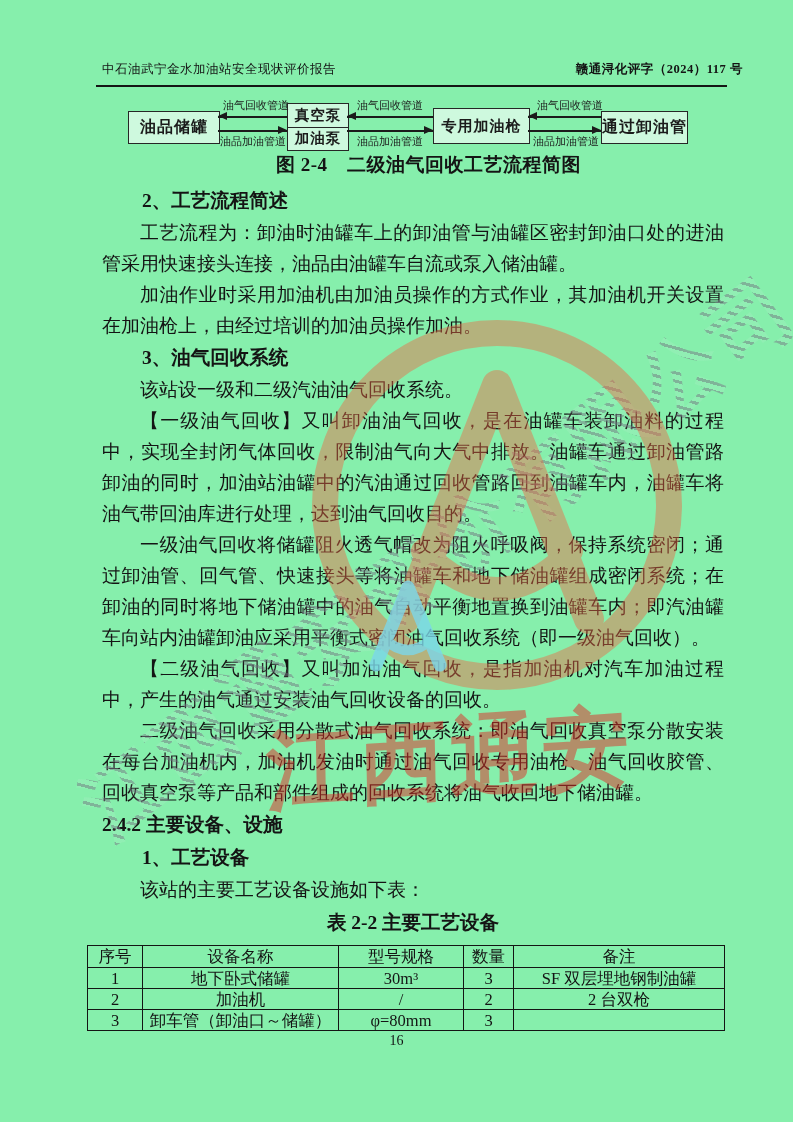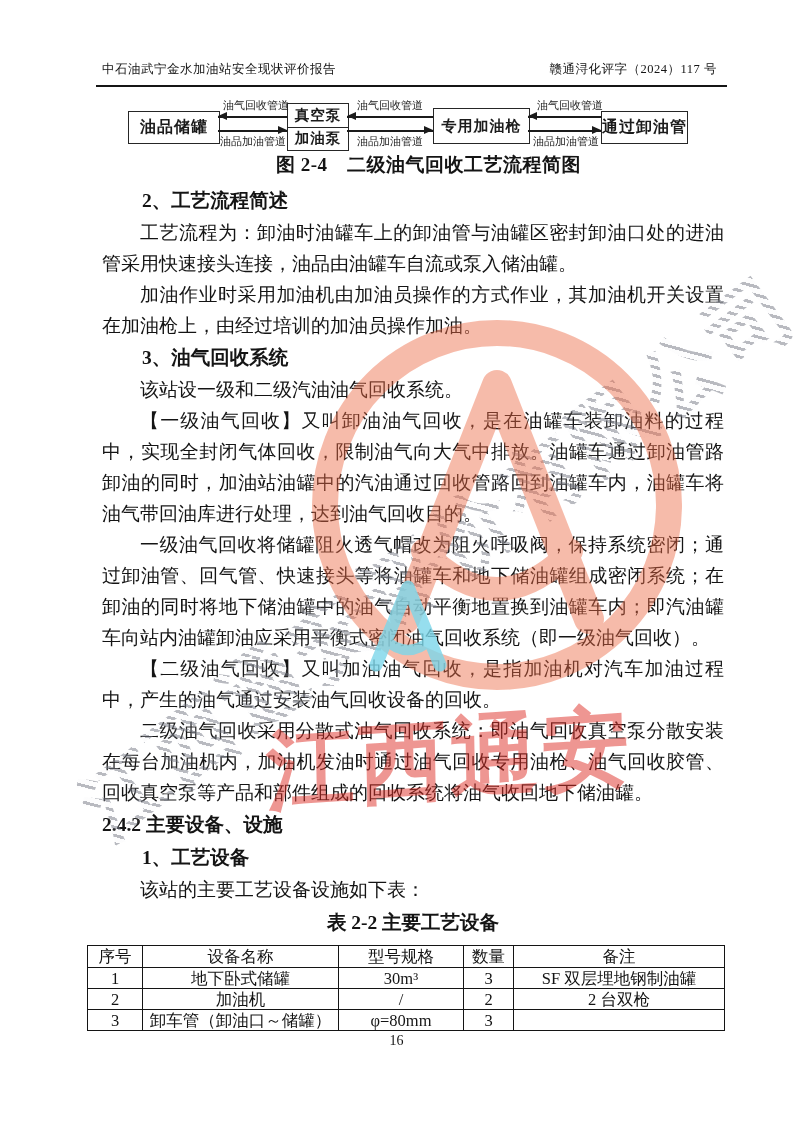--- a/index.html
+++ b/index.html
@@ -1,23 +1,23 @@
 <!DOCTYPE html>
 <html><head>
 <meta charset="utf-8">
 <style>
   html,body { margin:0; padding:0; background:#e8e8e8; }
   .page {
     position:relative; width:793px; height:1122px; margin:0 auto;
-    background:#ffffff; overflow:hidden;
+    background:#86efac; overflow:hidden;
     font-family:"Liberation Serif","DejaVu Serif",serif; color:#141414;
   }
   
   .hdr-left  { position:absolute; left:102px; top:61px; font-size:12.5px; letter-spacing:.5px; }
-  .hdr-right { position:absolute; right:76px; top:61px; font-size:12.5px; letter-spacing:.5px; }
+  .hdr-right { position:absolute; right:50px; top:61px; font-size:12.5px; letter-spacing:.5px;font-weight:bold; }
   .hdr-rule  { position:absolute; left:96px; right:66px; top:85px; height:2px; background:#151515; }
   
   .diag { position:absolute; left:0; top:0; width:793px; height:160px; }
   .dbox {
     position:absolute; border:1.4px solid #262626; background:rgba(255,255,255,.6);
     display:flex; align-items:center; justify-content:center;
     font-weight:bold; letter-spacing:1px; color:#1b1b1b;
   }
   .dbox-split { flex-direction:column; padding:0;align-items:center; }
   .dbox-split .row { width:100%; height:50%; display:flex; align-items:center; justify-content:center; }

